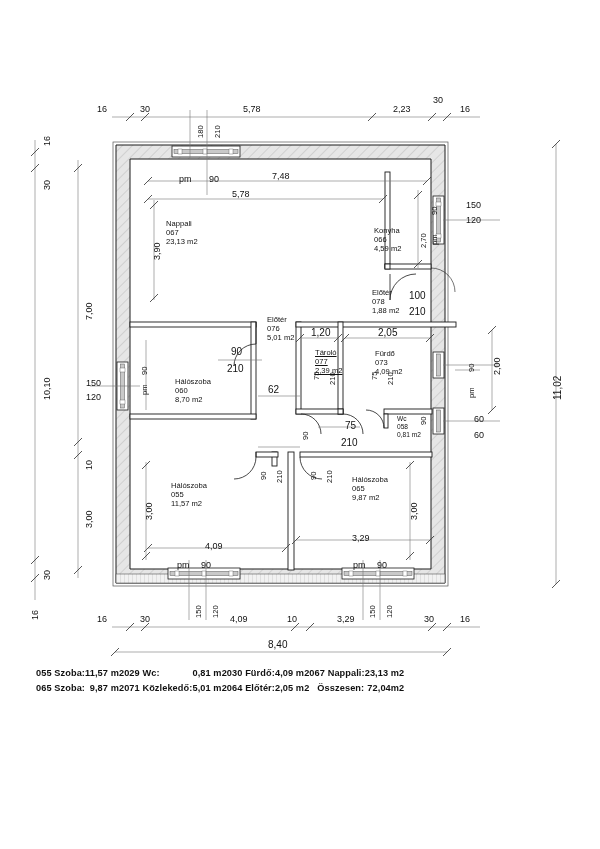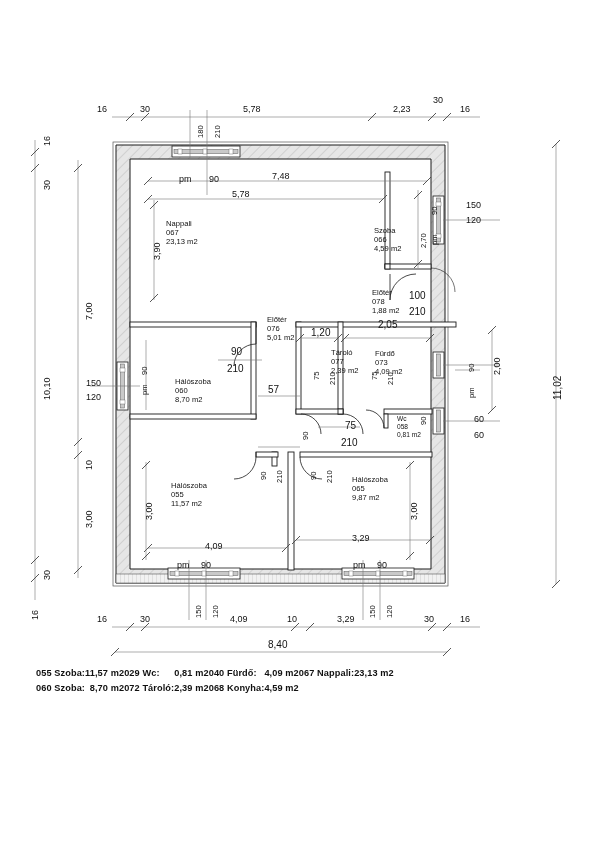--- a/index.html
+++ b/index.html
@@ -268,38 +268,38 @@
     </g>
   </svg>
 
   <div class="room" style="left:166px;top:219px;">
     <span class="ln">Nappali</span>
     <span class="ln">067</span>
     <span class="ln">23,13 m2</span>
   </div>
 
   <div class="room" style="left:374px;top:226px;">
-    <span class="ln">Szoba</span>
+    <span class="ln">Konyha</span>
     <span class="ln">066</span>
     <span class="ln">4,59 m2</span>
   </div>
 
   <div class="room" style="left:372px;top:288px;">
     <span class="ln">Előtér</span>
     <span class="ln">078</span>
     <span class="ln">1,88 m2</span>
   </div>
 
   <div class="room" style="left:267px;top:315px;">
     <span class="ln">Előtér</span>
     <span class="ln">076</span>
     <span class="ln">5,01 m2</span>
   </div>
 
-  <div class="room" style="left:331px;top:348px;">
+  <div class="room" style="left:315px;top:348px;text-decoration:underline;">
     <span class="ln">Tároló</span>
     <span class="ln">077</span>
     <span class="ln">2,39 m2</span>
   </div>
 
   <div class="room" style="left:375px;top:349px;">
     <span class="ln">Fürdő</span>
     <span class="ln">073</span>
     <span class="ln">4,09 m2</span>
   </div>
@@ -369,22 +369,22 @@
   <div class="dim vert" style="left:492px;top:375px;transform:rotate(-90deg);">2,00</div>
   <div class="dim" style="left:474px;top:414px;">60</div>
   <div class="dim" style="left:474px;top:430px;">60</div>
   <div class="dim bg vert" style="left:552px;top:400px;transform:rotate(-90deg);">11,02</div>
 
   <div class="dim vert" style="left:152px;top:260px;transform:rotate(-90deg);">3,90</div>
   <div class="dim vert" style="left:144px;top:520px;transform:rotate(-90deg);">3,00</div>
   <div class="dim vert" style="left:409px;top:520px;transform:rotate(-90deg);">3,00</div>
 
   <div class="dim bg" style="left:311px;top:327px;">1,20</div>
-  <div class="dim bg" style="left:378px;top:319px;">2,05</div>
-  <div class="dim bg" style="left:268px;top:384px;">57</div>
+  <div class="dim bg" style="left:378px;top:327px;">2,05</div>
+  <div class="dim bg" style="left:268px;top:384px;">62</div>
 
   <div class="dim bg" style="left:231px;top:346px;">90</div>
   <div class="dim bg" style="left:227px;top:363px;">210</div>
 
   <div class="dim sm vert" style="left:312px;top:380px;transform:rotate(-90deg);">75</div>
   <div class="dim sm vert" style="left:328px;top:385px;transform:rotate(-90deg);">210</div>
   <div class="dim sm vert" style="left:370px;top:380px;transform:rotate(-90deg);">75</div>
   <div class="dim sm vert" style="left:386px;top:385px;transform:rotate(-90deg);">210</div>
 
   <div class="dim bg" style="left:345px;top:420px;">75</div>
@@ -425,32 +425,32 @@
   <div class="dim bg" style="left:268px;top:639px;">8,40</div>
 
   <div class="legend">
     <table>
       <tbody>
           <tr>
         <td class="lg-name">055 Szoba:</td>
         <td class="lg-val">11,57 m2</td>
         <td class="lg-name">029 Wc:</td>
         <td class="lg-val">0,81 m2</td>
-        <td class="lg-name">040 Fürdő:</td>
+        <td class="lg-name">030 Fürdő:</td>
         <td class="lg-val">4,09 m2</td>
         <td class="lg-name">067 Nappali:</td>
         <td class="lg-val">23,13 m2</td>
       </tr>
       <tr>
-        <td class="lg-name">060 Szoba:</td>
-        <td class="lg-val">8,70 m2</td>
-        <td class="lg-name">072 Tároló:</td>
-        <td class="lg-val">2,39 m2</td>
-        <td class="lg-name">068 Konyha:</td>
-        <td class="lg-val">4,59 m2</td>
-        <td></td>
-        <td></td>
+        <td class="lg-name">065 Szoba:</td>
+        <td class="lg-val">9,87 m2</td>
+        <td class="lg-name">071 Közlekedő:</td>
+        <td class="lg-val">5,01 m2</td>
+        <td class="lg-name">064 Előtér:</td>
+        <td class="lg-val">2,05 m2</td>
+        <td class="lg-name" style="padding-left:8px">Összesen:</td>
+        <td class="lg-val">72,04m2</td>
       </tr>
     </tbody>
       </table>
   </div>
 
 </div>
 
 </body></html>

